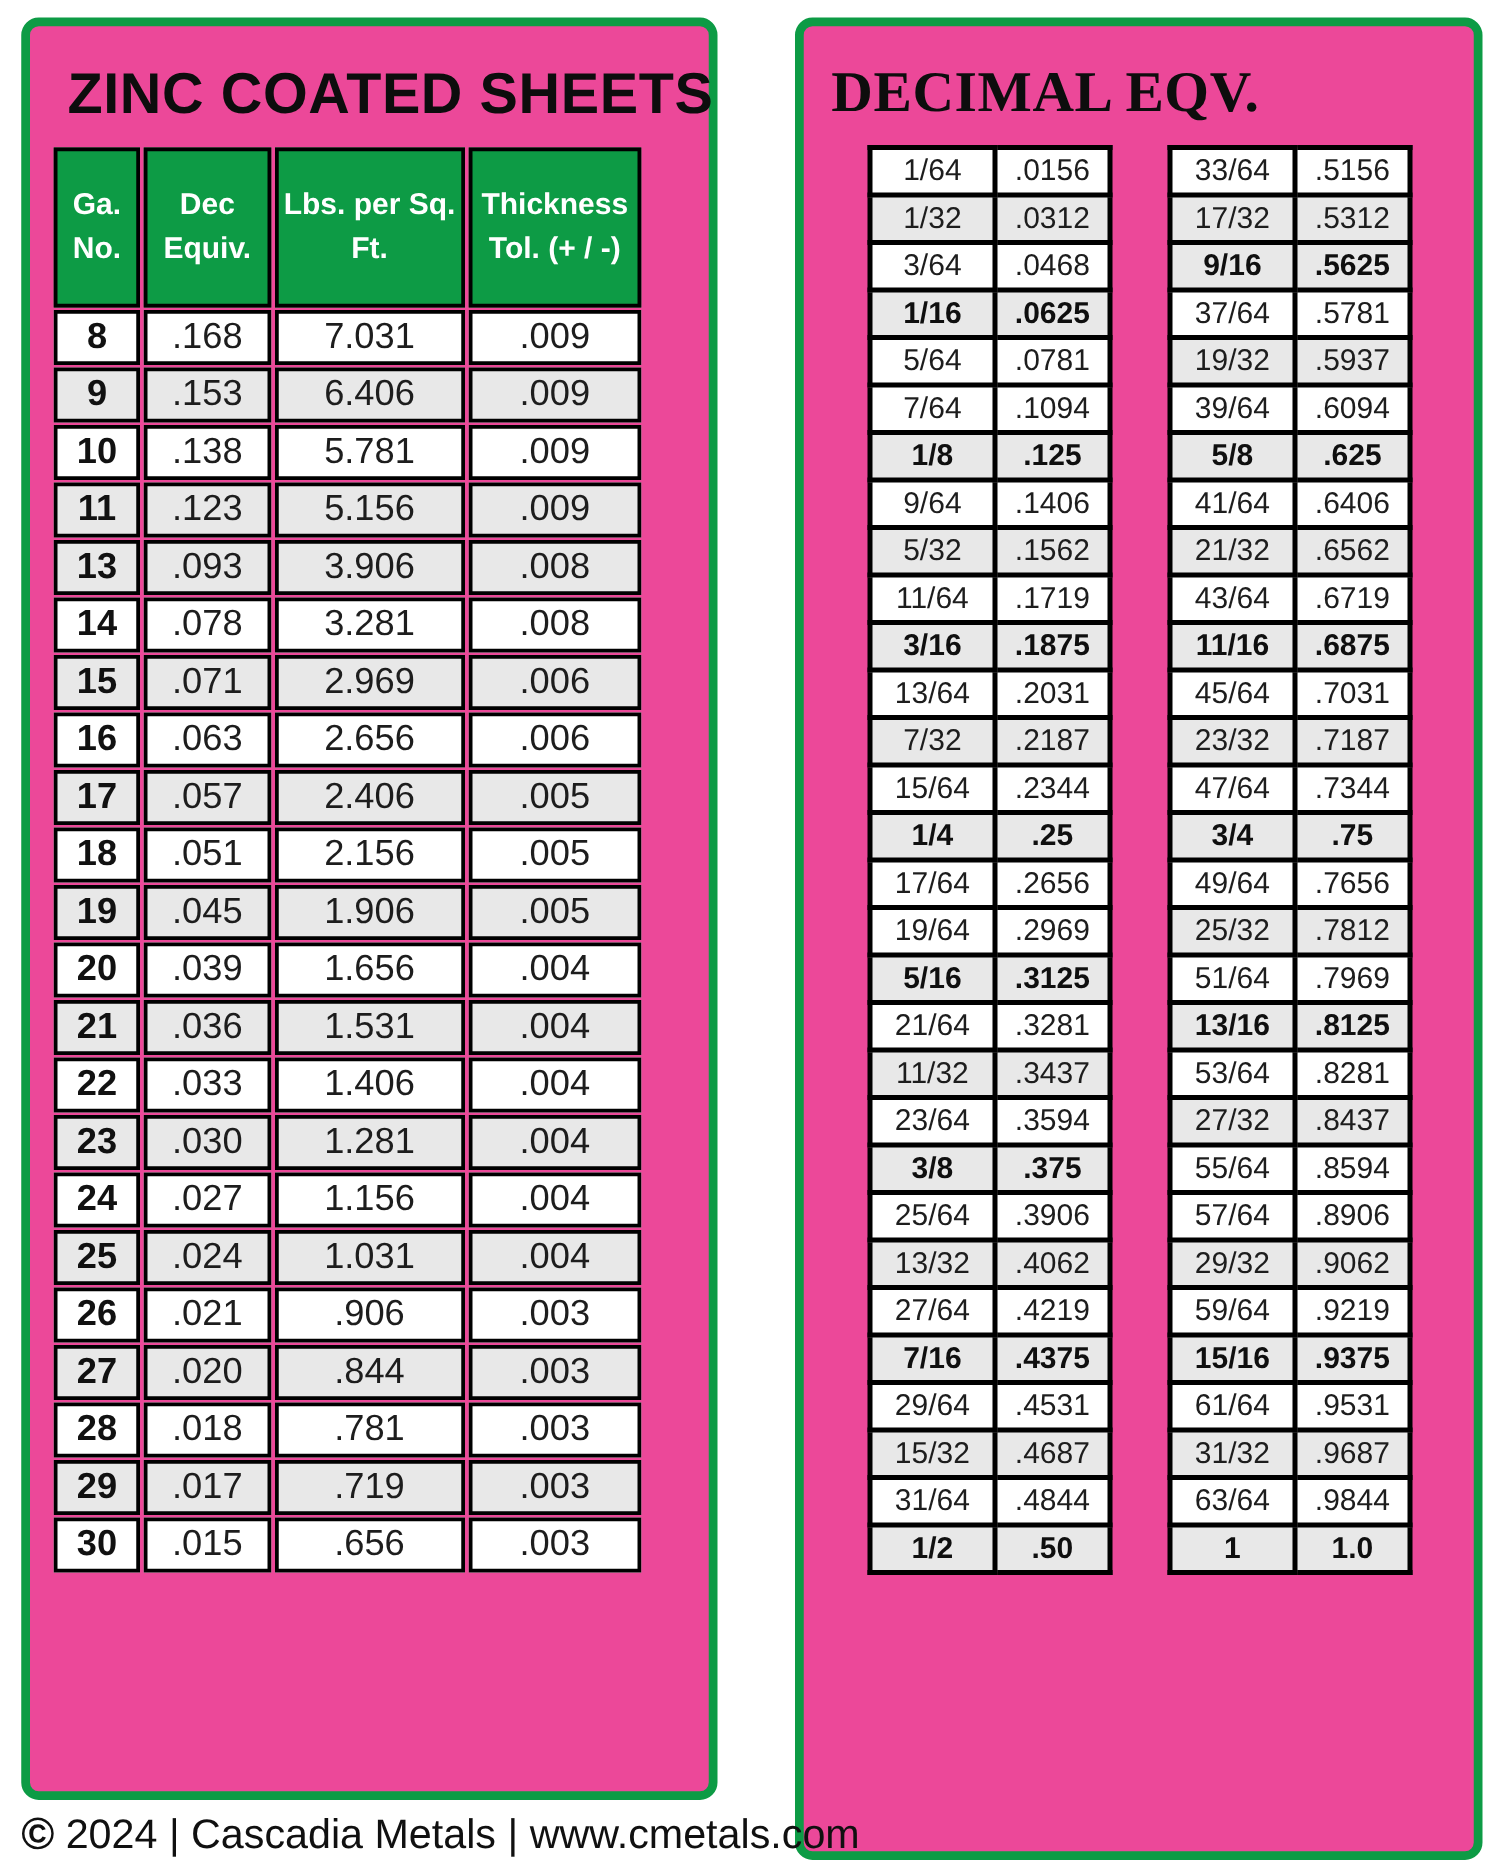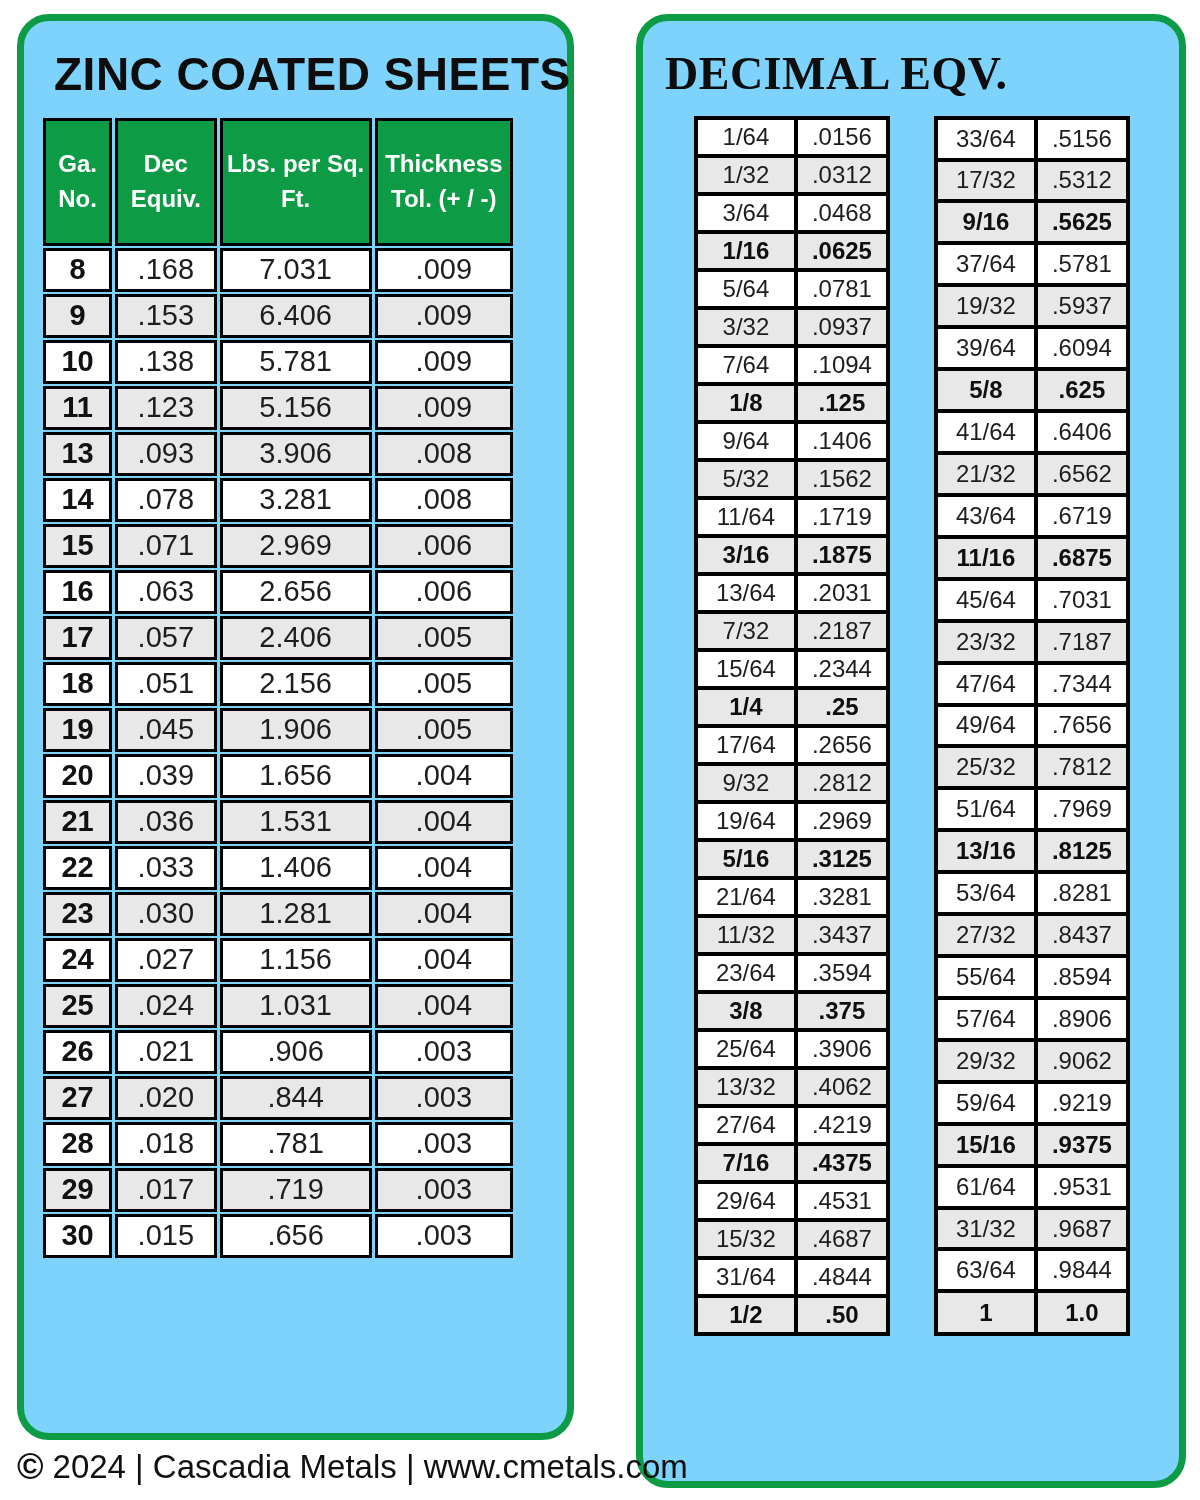--- a/index.html
+++ b/index.html
@@ -3,22 +3,22 @@
 <meta charset="utf-8">
 <style>
   :root { --green:#0d9b45; --alt:#e8e8e8; --ink:#1d1d1d; --line:#000; }
   * { box-sizing: border-box; }
   html,body { margin:0; padding:0; }
   body {
     width:1200px; height:1500px; position:relative; background:#ffffff;
     font-family:"Liberation Sans","DejaVu Sans",sans-serif; color:var(--ink);
   }
   .panel {
-    position:absolute; top:14px; background:#7dd3fc;
-    border:7px solid var(--green); border-radius:32px;
+    position:absolute; top:14px; background:#ec4899;
+    border:7px solid var(--green); border-radius:14px;
   }
   .panel-left  { left:17px;  width:557px; height:1426px; padding:28px 0 0 0; }
   .panel-right { left:636px; width:550px; height:1474px; padding:28px 0 0 0; }
   .panel-title {
     margin:0 0 16px 30px; font-size:46px; line-height:1.1;
     font-weight:900; letter-spacing:0.5px; color:#0d0d0d; white-space:nowrap;
   }
   .panel-right .panel-title { margin-left:22px;font-family:Liberation Serif, serif; }
 
   
@@ -244,24 +244,20 @@
             <td>.0468</td>
           </tr>
           <tr class="alt key">
             <td>1/16</td>
             <td>.0625</td>
           </tr>
           <tr class="">
             <td>5/64</td>
             <td>.0781</td>
           </tr>
-          <tr class="alt">
-            <td>3/32</td>
-            <td>.0937</td>
-          </tr>
           <tr class="">
             <td>7/64</td>
             <td>.1094</td>
           </tr>
           <tr class="alt key">
             <td>1/8</td>
             <td>.125</td>
           </tr>
           <tr class="">
             <td>9/64</td>
@@ -291,24 +287,20 @@
             <td>15/64</td>
             <td>.2344</td>
           </tr>
           <tr class="alt key">
             <td>1/4</td>
             <td>.25</td>
           </tr>
           <tr class="">
             <td>17/64</td>
             <td>.2656</td>
-          </tr>
-          <tr class="alt">
-            <td>9/32</td>
-            <td>.2812</td>
           </tr>
           <tr class="">
             <td>19/64</td>
             <td>.2969</td>
           </tr>
           <tr class="alt key">
             <td>5/16</td>
             <td>.3125</td>
           </tr>
           <tr class="">
@@ -416,20 +408,24 @@
             <td>.7031</td>
           </tr>
           <tr class="alt">
             <td>23/32</td>
             <td>.7187</td>
           </tr>
           <tr class="">
             <td>47/64</td>
             <td>.7344</td>
           </tr>
+          <tr class="alt key">
+            <td>3/4</td>
+            <td>.75</td>
+          </tr>
           <tr class="">
             <td>49/64</td>
             <td>.7656</td>
           </tr>
           <tr class="alt">
             <td>25/32</td>
             <td>.7812</td>
           </tr>
           <tr class="">
             <td>51/64</td>

